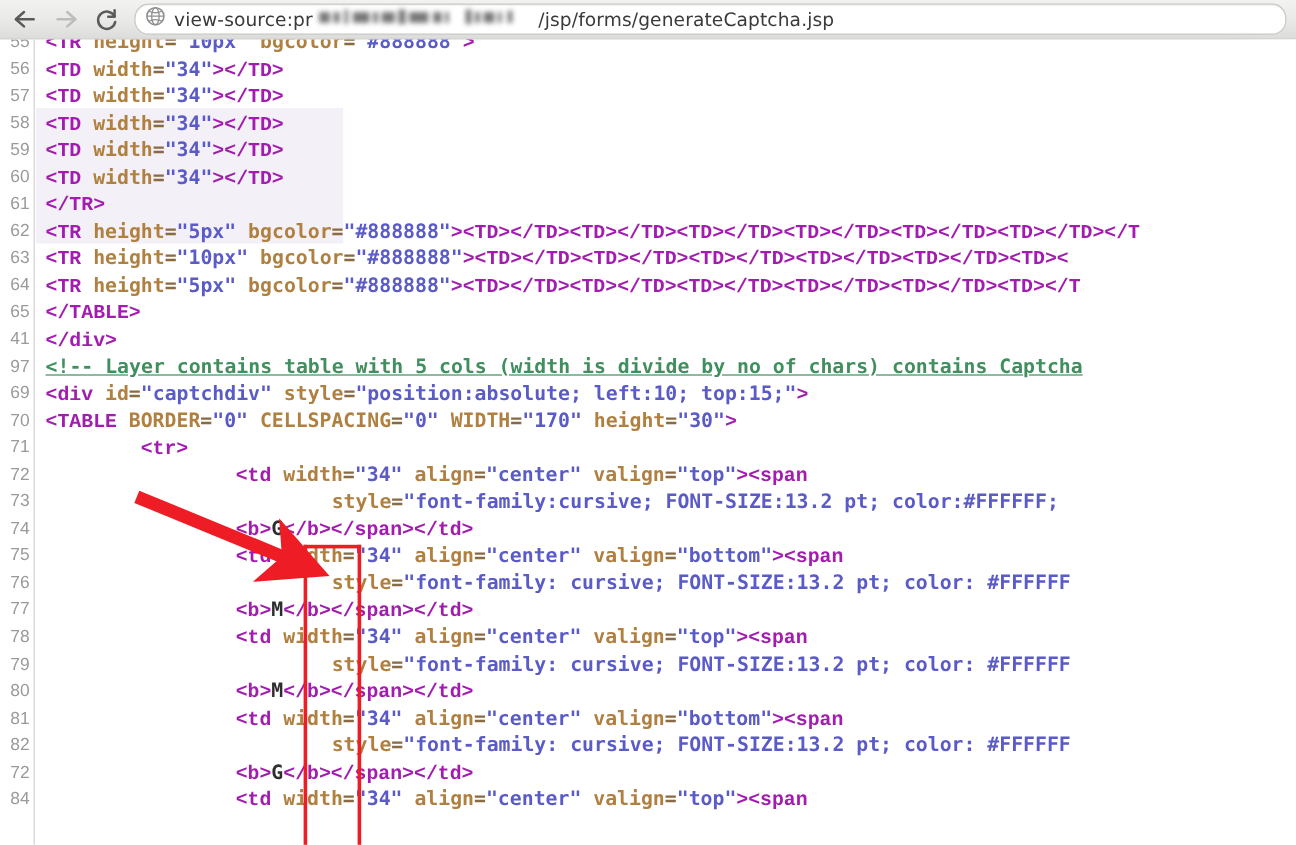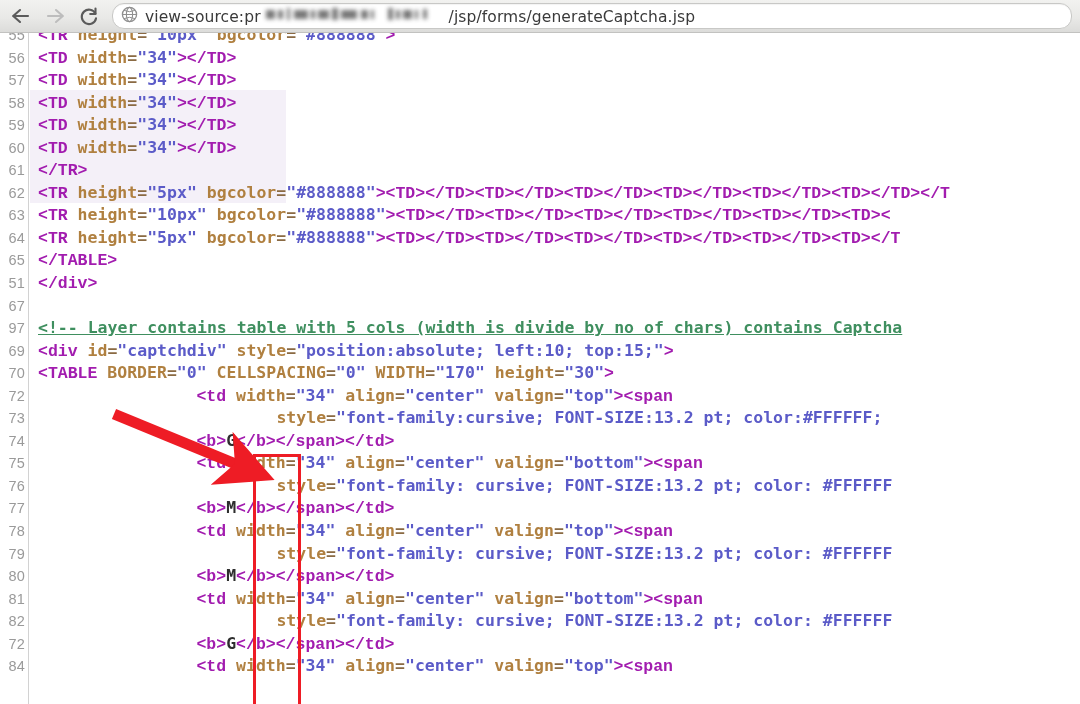--- a/index.html
+++ b/index.html
@@ -233,25 +233,25 @@
       <div class="code-line"><span class="lineno">56</span><span class="src"><span class="t-tag">&lt;TD </span><span class="t-attr">width</span><span class="t-eq">=</span><span class="t-val">"34"</span><span class="t-tag">&gt;&lt;/TD&gt;</span></span></div>
       <div class="code-line"><span class="lineno">57</span><span class="src"><span class="t-tag">&lt;TD </span><span class="t-attr">width</span><span class="t-eq">=</span><span class="t-val">"34"</span><span class="t-tag">&gt;&lt;/TD&gt;</span></span></div>
       <div class="code-line"><span class="lineno">58</span><span class="src"><span class="t-tag">&lt;TD </span><span class="t-attr">width</span><span class="t-eq">=</span><span class="t-val">"34"</span><span class="t-tag">&gt;&lt;/TD&gt;</span></span></div>
       <div class="code-line"><span class="lineno">59</span><span class="src"><span class="t-tag">&lt;TD </span><span class="t-attr">width</span><span class="t-eq">=</span><span class="t-val">"34"</span><span class="t-tag">&gt;&lt;/TD&gt;</span></span></div>
       <div class="code-line"><span class="lineno">60</span><span class="src"><span class="t-tag">&lt;TD </span><span class="t-attr">width</span><span class="t-eq">=</span><span class="t-val">"34"</span><span class="t-tag">&gt;&lt;/TD&gt;</span></span></div>
       <div class="code-line"><span class="lineno">61</span><span class="src"><span class="t-tag">&lt;/TR&gt;</span></span></div>
       <div class="code-line"><span class="lineno">62</span><span class="src"><span class="t-tag">&lt;TR </span><span class="t-attr">height</span><span class="t-eq">=</span><span class="t-val">"5px"</span><span class="t-attr"> bgcolor</span><span class="t-eq">=</span><span class="t-val">"#888888"</span><span class="t-tag">&gt;&lt;TD&gt;&lt;/TD&gt;&lt;TD&gt;&lt;/TD&gt;&lt;TD&gt;&lt;/TD&gt;&lt;TD&gt;&lt;/TD&gt;&lt;TD&gt;&lt;/TD&gt;&lt;TD&gt;&lt;/TD&gt;&lt;/T</span></span></div>
       <div class="code-line"><span class="lineno">63</span><span class="src"><span class="t-tag">&lt;TR </span><span class="t-attr">height</span><span class="t-eq">=</span><span class="t-val">"10px"</span><span class="t-attr"> bgcolor</span><span class="t-eq">=</span><span class="t-val">"#888888"</span><span class="t-tag">&gt;&lt;TD&gt;&lt;/TD&gt;&lt;TD&gt;&lt;/TD&gt;&lt;TD&gt;&lt;/TD&gt;&lt;TD&gt;&lt;/TD&gt;&lt;TD&gt;&lt;/TD&gt;&lt;TD&gt;&lt;</span></span></div>
       <div class="code-line"><span class="lineno">64</span><span class="src"><span class="t-tag">&lt;TR </span><span class="t-attr">height</span><span class="t-eq">=</span><span class="t-val">"5px"</span><span class="t-attr"> bgcolor</span><span class="t-eq">=</span><span class="t-val">"#888888"</span><span class="t-tag">&gt;&lt;TD&gt;&lt;/TD&gt;&lt;TD&gt;&lt;/TD&gt;&lt;TD&gt;&lt;/TD&gt;&lt;TD&gt;&lt;/TD&gt;&lt;TD&gt;&lt;/TD&gt;&lt;TD&gt;&lt;/T</span></span></div>
       <div class="code-line"><span class="lineno">65</span><span class="src"><span class="t-tag">&lt;/TABLE&gt;</span></span></div>
-      <div class="code-line"><span class="lineno">51</span><span class="src"><span class="t-tag">&lt;/div&gt;</span></span></div>
-      <div class="code-line"><span class="lineno">67</span><span class="src"><span class="t-txt"></span></span></div>
+      <div class="code-line"><span class="lineno">41</span><span class="src"><span class="t-tag">&lt;/div&gt;</span></span></div>
       <div class="code-line"><span class="lineno">97</span><span class="src"><span class="t-cmt">&lt;!-- Layer contains table with 5 cols (width is divide by no of chars) contains Captcha</span></span></div>
       <div class="code-line"><span class="lineno">69</span><span class="src"><span class="t-tag">&lt;div </span><span class="t-attr">id</span><span class="t-eq">=</span><span class="t-val">"captchdiv"</span><span class="t-attr"> style</span><span class="t-eq">=</span><span class="t-val">"position:absolute; left:10; top:15;"</span><span class="t-tag">&gt;</span></span></div>
       <div class="code-line"><span class="lineno">70</span><span class="src"><span class="t-tag">&lt;TABLE </span><span class="t-attr">BORDER</span><span class="t-eq">=</span><span class="t-val">"0"</span><span class="t-attr"> CELLSPACING</span><span class="t-eq">=</span><span class="t-val">"0"</span><span class="t-attr"> WIDTH</span><span class="t-eq">=</span><span class="t-val">"170"</span><span class="t-attr"> height</span><span class="t-eq">=</span><span class="t-val">"30"</span><span class="t-tag">&gt;</span></span></div>
+      <div class="code-line"><span class="lineno">71</span><span class="src"><span class="t-tag">        &lt;tr&gt;</span></span></div>
       <div class="code-line"><span class="lineno">72</span><span class="src"><span class="t-tag">                &lt;td </span><span class="t-attr">width</span><span class="t-eq">=</span><span class="t-val">"34"</span><span class="t-attr"> align</span><span class="t-eq">=</span><span class="t-val">"center"</span><span class="t-attr"> valign</span><span class="t-eq">=</span><span class="t-val">"top"</span><span class="t-tag">&gt;&lt;span</span></span></div>
       <div class="code-line"><span class="lineno">73</span><span class="src"><span class="t-attr">                        style</span><span class="t-eq">=</span><span class="t-val">"font-family:cursive; FONT-SIZE:13.2 pt; color:#FFFFFF; </span></span></div>
       <div class="code-line"><span class="lineno">74</span><span class="src"><span class="t-tag">                &lt;b&gt;</span><span class="t-txt">G</span><span class="t-tag">&lt;/b&gt;&lt;/span&gt;&lt;/td&gt;</span></span></div>
       <div class="code-line"><span class="lineno">75</span><span class="src"><span class="t-tag">                &lt;td </span><span class="t-attr">width</span><span class="t-eq">=</span><span class="t-val">"34"</span><span class="t-attr"> align</span><span class="t-eq">=</span><span class="t-val">"center"</span><span class="t-attr"> valign</span><span class="t-eq">=</span><span class="t-val">"bottom"</span><span class="t-tag">&gt;&lt;span</span></span></div>
       <div class="code-line"><span class="lineno">76</span><span class="src"><span class="t-attr">                        style</span><span class="t-eq">=</span><span class="t-val">"font-family: cursive; FONT-SIZE:13.2 pt; color: #FFFFFF</span></span></div>
       <div class="code-line"><span class="lineno">77</span><span class="src"><span class="t-tag">                &lt;b&gt;</span><span class="t-txt">M</span><span class="t-tag">&lt;/b&gt;&lt;/span&gt;&lt;/td&gt;</span></span></div>
       <div class="code-line"><span class="lineno">78</span><span class="src"><span class="t-tag">                &lt;td </span><span class="t-attr">width</span><span class="t-eq">=</span><span class="t-val">"34"</span><span class="t-attr"> align</span><span class="t-eq">=</span><span class="t-val">"center"</span><span class="t-attr"> valign</span><span class="t-eq">=</span><span class="t-val">"top"</span><span class="t-tag">&gt;&lt;span</span></span></div>
       <div class="code-line"><span class="lineno">79</span><span class="src"><span class="t-attr">                        style</span><span class="t-eq">=</span><span class="t-val">"font-family: cursive; FONT-SIZE:13.2 pt; color: #FFFFFF</span></span></div>
       <div class="code-line"><span class="lineno">80</span><span class="src"><span class="t-tag">                &lt;b&gt;</span><span class="t-txt">M</span><span class="t-tag">&lt;/b&gt;&lt;/span&gt;&lt;/td&gt;</span></span></div>
       <div class="code-line"><span class="lineno">81</span><span class="src"><span class="t-tag">                &lt;td </span><span class="t-attr">width</span><span class="t-eq">=</span><span class="t-val">"34"</span><span class="t-attr"> align</span><span class="t-eq">=</span><span class="t-val">"center"</span><span class="t-attr"> valign</span><span class="t-eq">=</span><span class="t-val">"bottom"</span><span class="t-tag">&gt;&lt;span</span></span></div>

